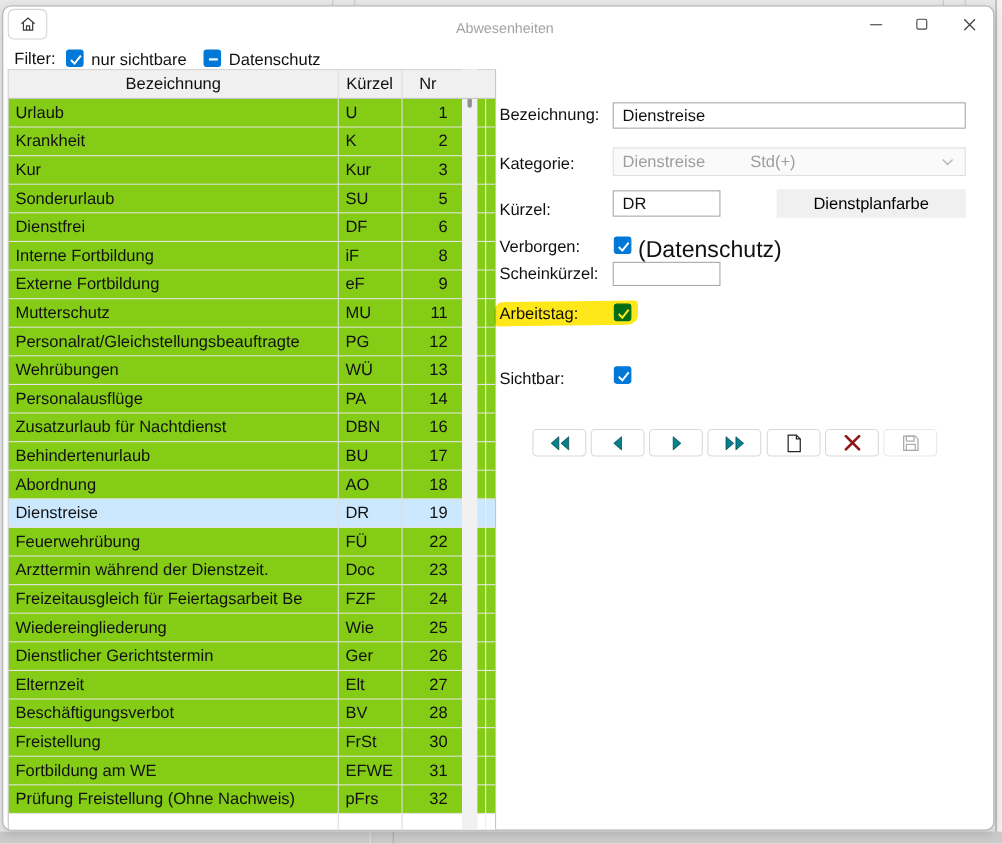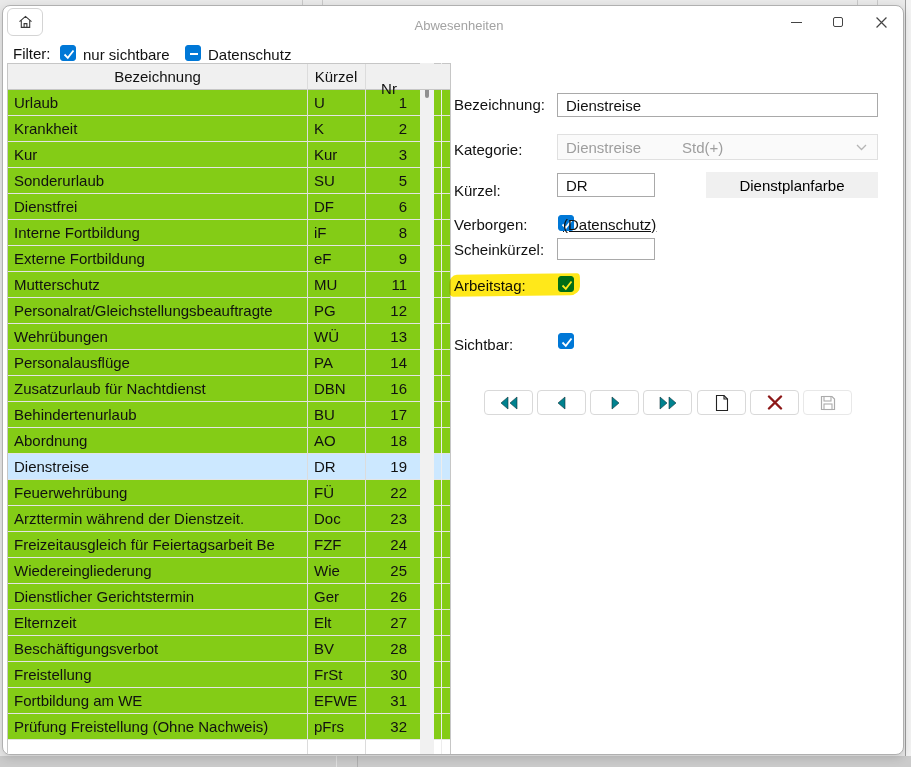--- a/index.html
+++ b/index.html
@@ -49,21 +49,21 @@
   .cb-f2 { left: 182px; top: 39px; }
   .filter-cb-label { position: absolute; font-size: 15px; top: 40px; }
   .lbl-f1 { left: 80px; } .lbl-f2 { left: 205px; }
 
   
   .table { position: absolute; left: 4px; top: 57px; width: 444px; height: 700px;
     border: 1px solid #c6c6c6; background: #fff; }
   .thead { position: relative; height: 26px; background: #f0f0f0; border-bottom: 1px solid #c6c6c6;
     display: flex; font-size: 15px; z-index: 2; }
   .th { line-height: 25px; text-align: center; }
-  .th0 { width: 299px; } .th1 { width: 58px; } .th2 { width: 48px; margin-top: 12px; }
+  .th0 { width: 299px; } .th1 { width: 58px; } .th2 { width: 48px; }
   .tbody { position: relative; }
   .trow { display: flex; height: 26px; border-bottom: 1px solid #e4e4e4; font-size: 15px;
     background: #84cc16; cursor: default; }
   .trow.selected { background: var(--selection, #cce8ff); }
   .tcell { line-height: 25px; white-space: nowrap; overflow: hidden; }
   .c0 { width: 299px; padding-left: 6px; }
   .c1 { width: 58px; padding-left: 7px; }
   .c2 { width: 48px; padding-right: 6px; text-align: right; }
   .col-line { position: absolute; top: 0; bottom: 0; width: 1px; background: #dcdcdc; z-index: 3; }
   .col-line.l1 { left: 299px; } .col-line.l2 { left: 357px; }
@@ -81,21 +81,21 @@
   .f-kat { left: 554px; top: 128px; width: 321px; height: 26px;
     border-color: #e0e0e0; background: #fafafa; color: #9e9e9e; }
   .f-kat .kat2 { position: absolute; left: 124px; }
   .f-kat .chev { position: absolute; right: 10px; top: 9px; }
   .f-kue { left: 554px; top: 167px; width: 98px; height: 24px; }
   .f-sch { left: 554px; top: 232px; width: 98px; height: 22px; }
   .btn-farbe { position: absolute; left: 703px; top: 166px; width: 172px; height: 26px;
     background: #f0f0f0; border: none; font-size: 15px; font-family: inherit;
     display: flex; align-items: center; justify-content: center; cursor: pointer; }
   .cb-verborgen { left: 555px; top: 209px; }
-  .lbl-datenschutz { position: absolute; left: 560px; top: 210px; font-size: 15px; text-decoration: underline; }
+  .lbl-datenschutz { position: absolute; left: 577px; top: 210px; font-size: 21px; }
   .cb-arbeitstag { left: 555px; top: 270px; }
   .cb-sichtbar { left: 555px; top: 327px; }
   .hl-arbeitstag { position: absolute; left: 446px; top: 268px; width: 131px; height: 22px;
     background: var(--highlight, #ffe81a); mix-blend-mode: multiply;
     border-radius: 8px 3px 10px 4px / 10px 4px 9px 5px; transform: rotate(-0.7deg);
     z-index: 6; pointer-events: none; }
   .lbl-arbeitstag { z-index: 2; }
 
   
   .nav-btn { position: absolute; top: 384px; width: 49px; height: 25px;

